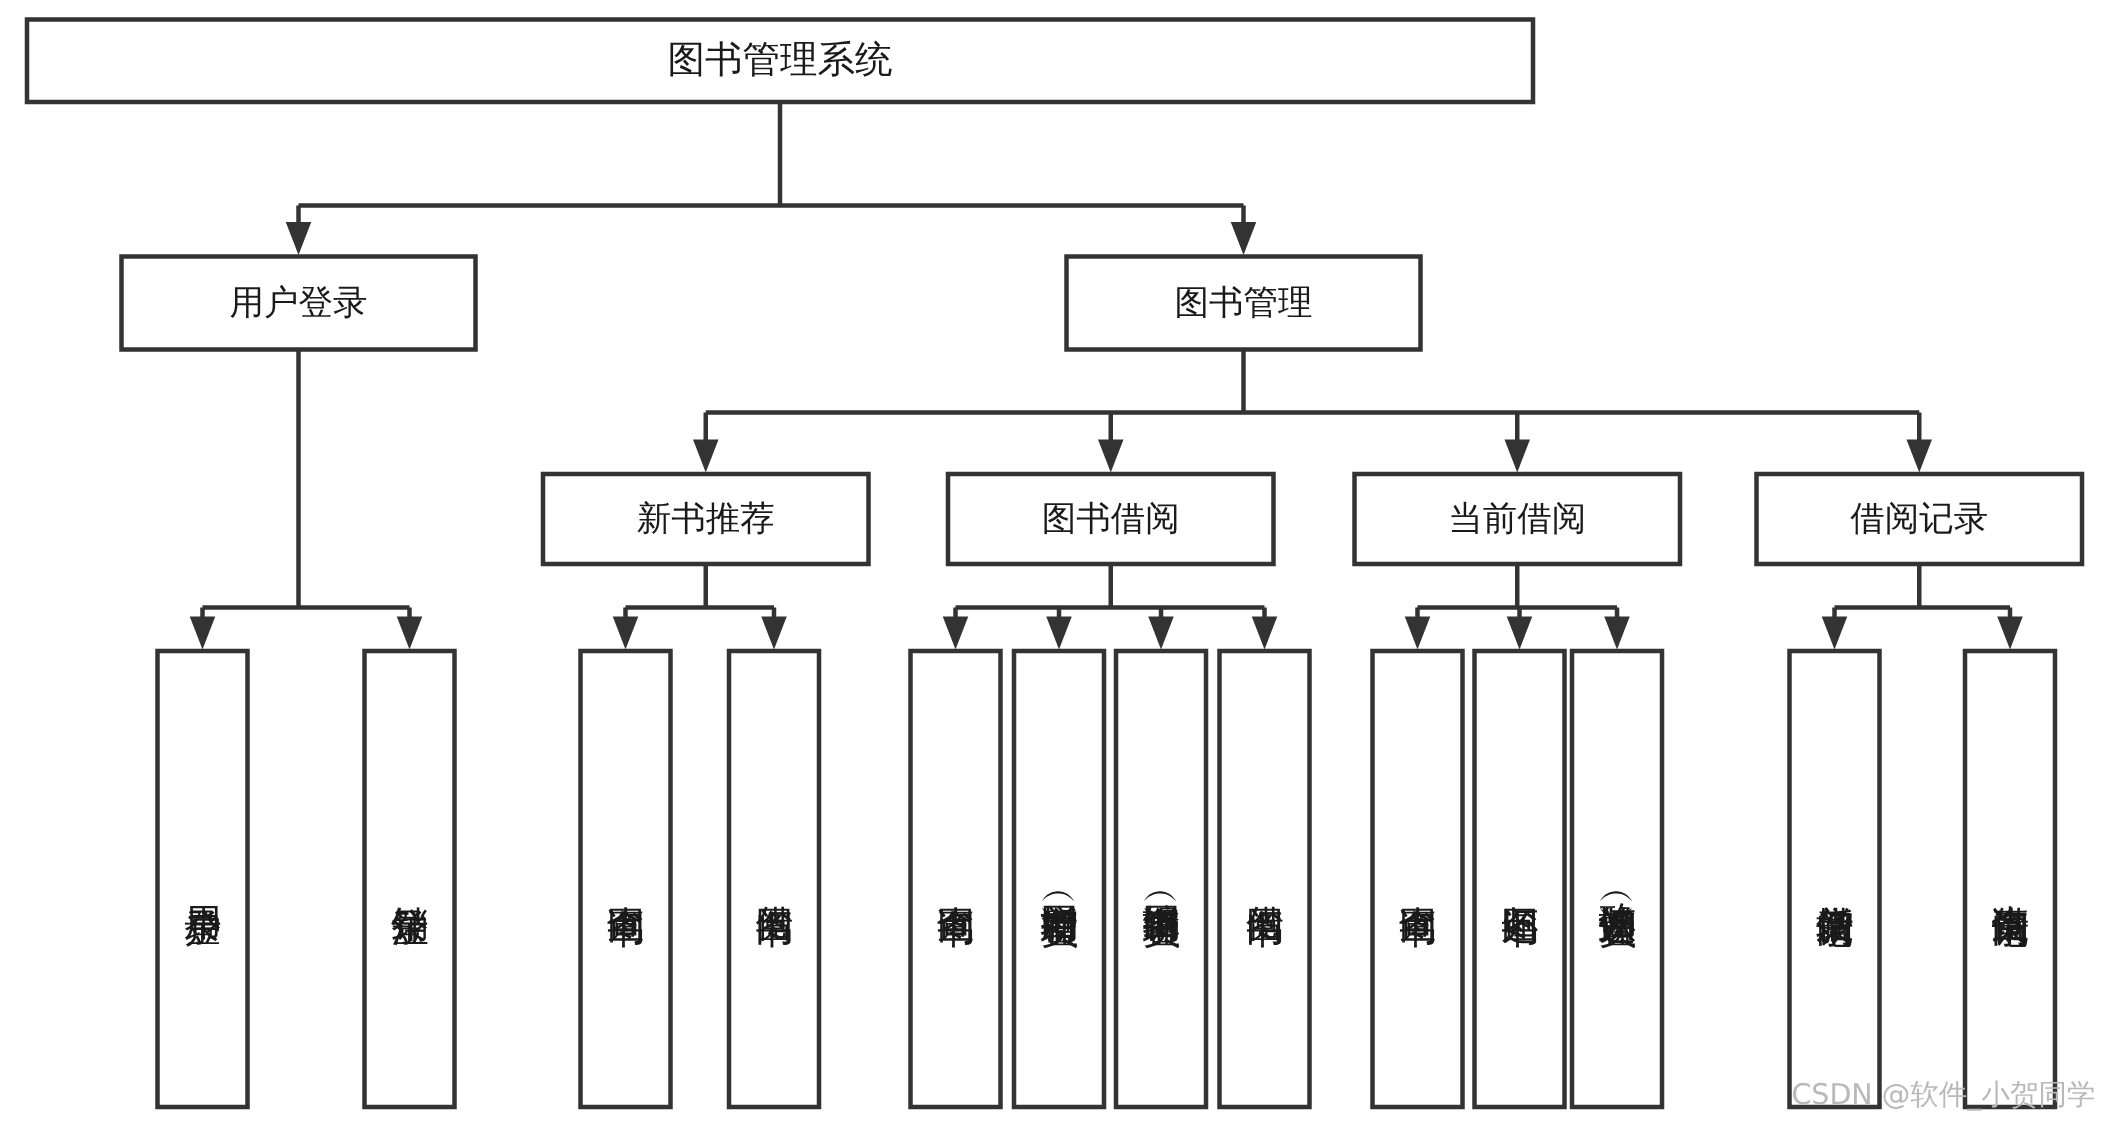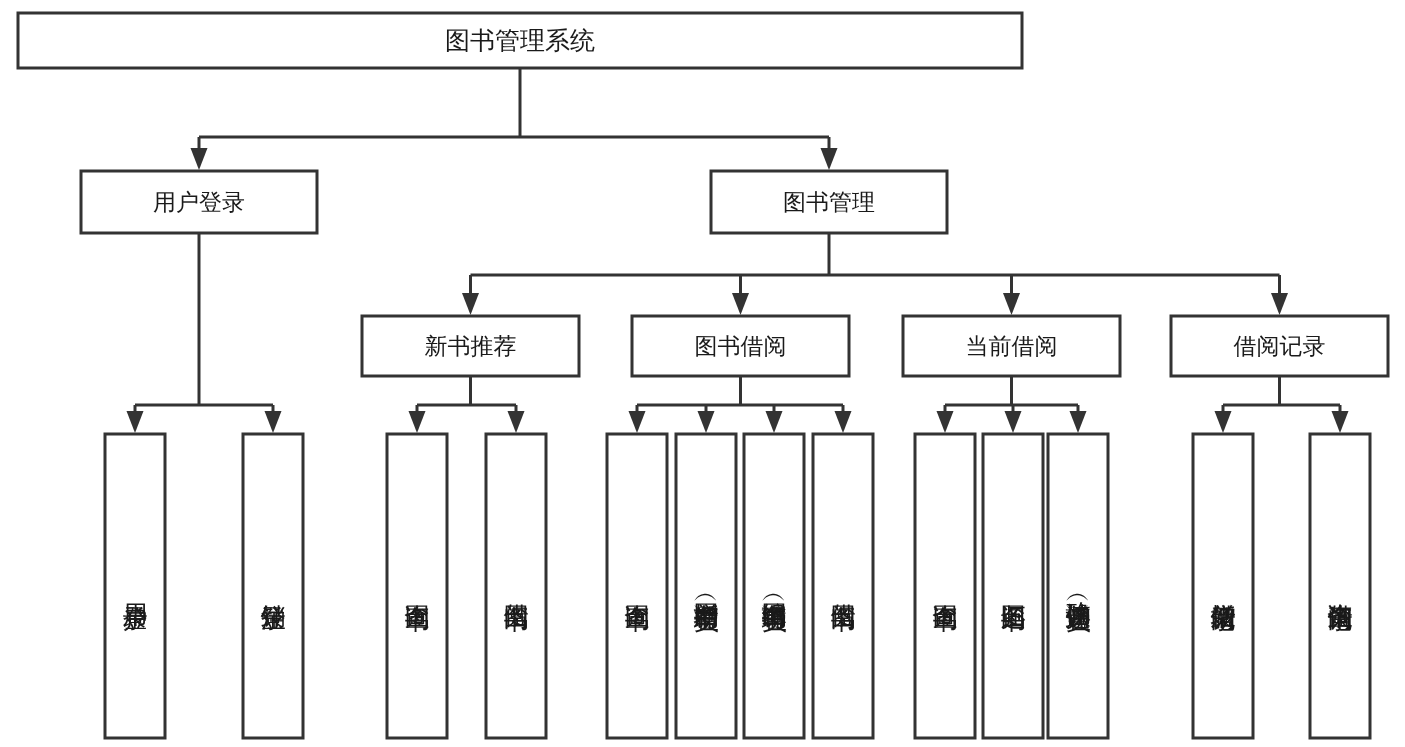--- a/index.html
+++ b/index.html
@@ -260,13 +260,14 @@
       <div class="leaf-label-wrap" style="left: 1048px; top: 434px; width: 60px; height: 304px; justify-content: center; padding-top: 0px;">
         <span class="leaf-label">确认归还（管理员）</span>
       </div>
       <div class="leaf-label-wrap" style="left: 1193px; top: 434px; width: 60px; height: 304px; justify-content: center; padding-top: 0px;">
         <span class="leaf-label">新增借阅记录</span>
       </div>
       <div class="leaf-label-wrap" style="left: 1310px; top: 434px; width: 60px; height: 304px; justify-content: center; padding-top: 0px;">
         <span class="leaf-label">查询借阅记录</span>
       </div>
     </div>
+  <div class="watermark">CSDN @软件_小贺同学</div>
 </div>
 
 </body></html>

